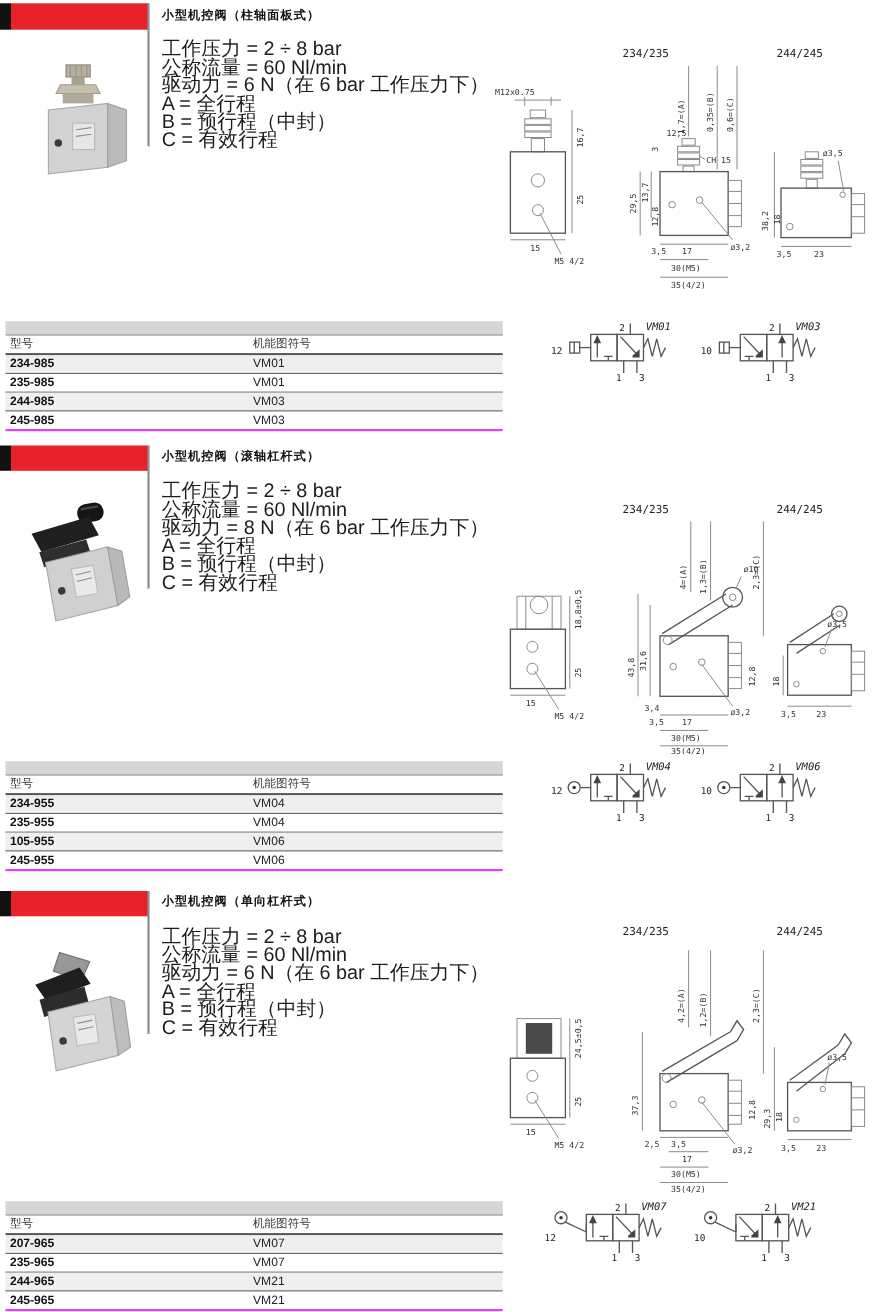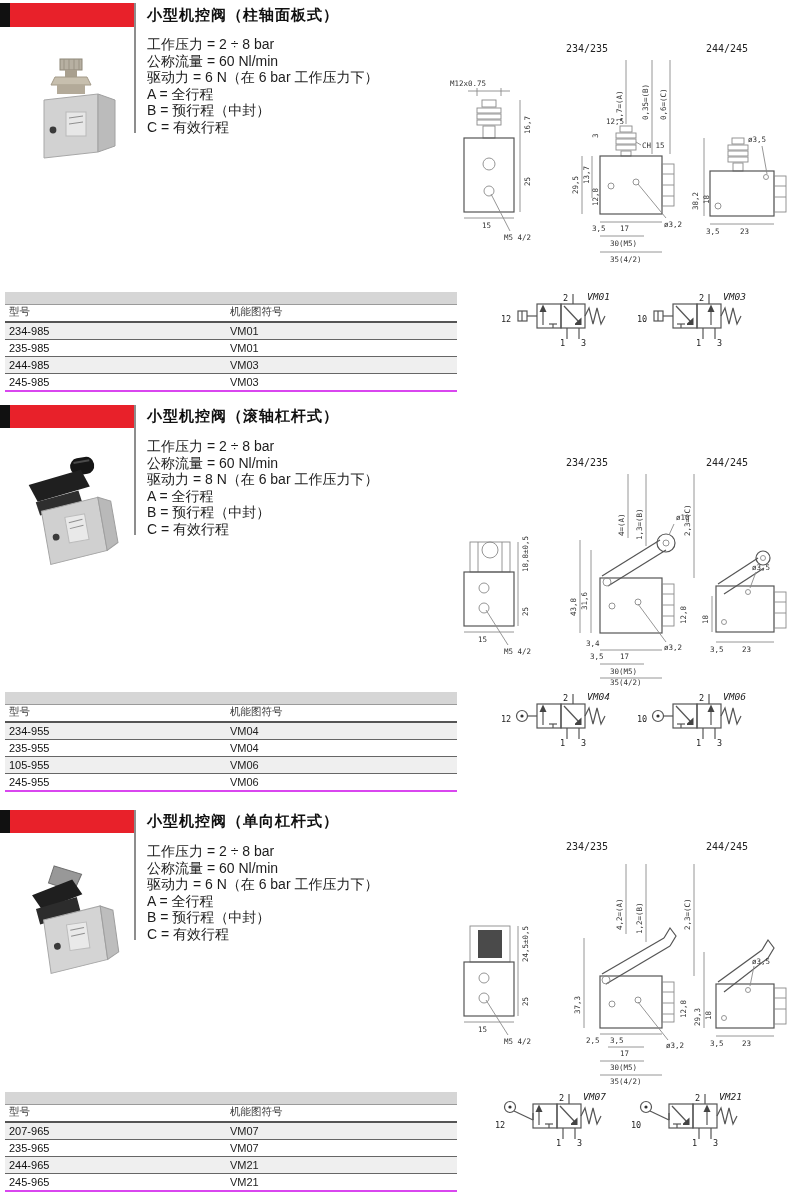--- a/index.html
+++ b/index.html
@@ -2,31 +2,31 @@
 <html><head>
 <meta charset="utf-8">
 <style>
   html,body{margin:0;padding:0}
   body{width:800px;height:1193px;position:relative;background:#fff;
        font-family:"Liberation Sans",sans-serif;color:#222;overflow:hidden}
   .abs{position:absolute}
   .banner-black{background:#111}
   .banner-red{background:#e8212a}
   .divider{width:2px;background:#8d8d8d}
-  .sec-title{font-size:15px;font-weight:bold;color:#101010;letter-spacing:1px;white-space:nowrap}
-  .specs{font-size:14px;line-height:16.5px;color:#1c1c1c;white-space:nowrap}
+  .sec-title{font-size:11px;font-weight:bold;color:#101010;letter-spacing:1px;white-space:nowrap}
+  .specs{font-size:18px;line-height:16.5px;color:#1c1c1c;white-space:nowrap}
   .tbl{width:452px;font-size:11px}
   .tbl .band{height:12px;background:#d6d6d6;border-bottom:1px solid #9a9a9a}
   .tbl .hrow{display:flex;height:16px;align-items:flex-start;border-bottom:2px solid #555;color:#3a3a3a;font-size:10.5px}
   .tbl .c1{width:225px;padding-left:4px;box-sizing:border-box}
   .tbl .c2{flex:1}
   .tbl .row{display:flex;height:16px;align-items:center;border-bottom:1px solid #666}
   .tbl .rows .row:nth-child(odd){background:#efefef}
   .tbl .rows .row:last-child{border-bottom:2px solid #d946ef}
-  .tbl .model{font-weight:normal;color:#101010}
+  .tbl .model{font-weight:bold;color:#101010}
   .tbl .vm{color:#222}
   svg .ln{stroke:#8a8a8a;stroke-width:0.9;fill:none}
   svg .bd{stroke:#555;stroke-width:1.2;fill:none}
   svg .dim{font-family:"DejaVu Sans Mono",monospace;font-size:7.5px;fill:#333}
   svg .variant{font-family:"DejaVu Sans Mono",monospace;font-size:10px;fill:#222}
   svg .sname{font-family:"DejaVu Sans Mono",monospace;font-style:italic;font-size:9.5px;fill:#222}
   svg .pnum{font-family:"DejaVu Sans Mono",monospace;font-size:8.5px;fill:#222}
 </style>
 </head>
 <body>

